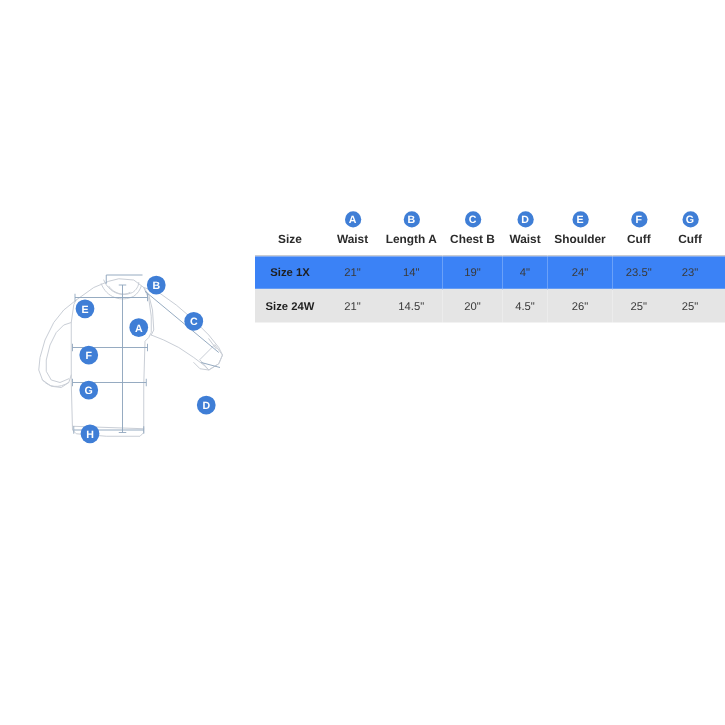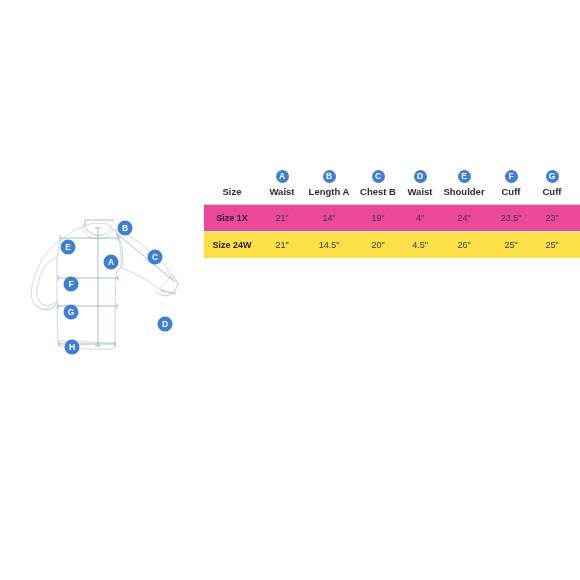--- a/index.html
+++ b/index.html
@@ -92,25 +92,25 @@
     padding: 8px 0 8px 0;
     white-space: nowrap;
     border-bottom: 1px solid #e4e6e9;
   }
   tbody tr td.rowlabel {
     font-weight: bold;
     font-size: 9px;
     color: #1f1f1f;
   }
   tbody tr.shaded td {
-    background: #fde047;
+    background: #e5e5e5;
     border-bottom: none;
   }
   tbody tr.plain td {
-    background: #ec4899;
+    background: #3b82f6;
   }
 </style>
 </head>
 <body>
 
 <div id="root">
 
   <div id="garment-diagram">
     <svg width="195" height="180" viewBox="0 0 195 180" xmlns="http://www.w3.org/2000/svg">
       <g fill="none" stroke="#c9ced6" stroke-width="0.8" stroke-linejoin="round" stroke-linecap="round">

